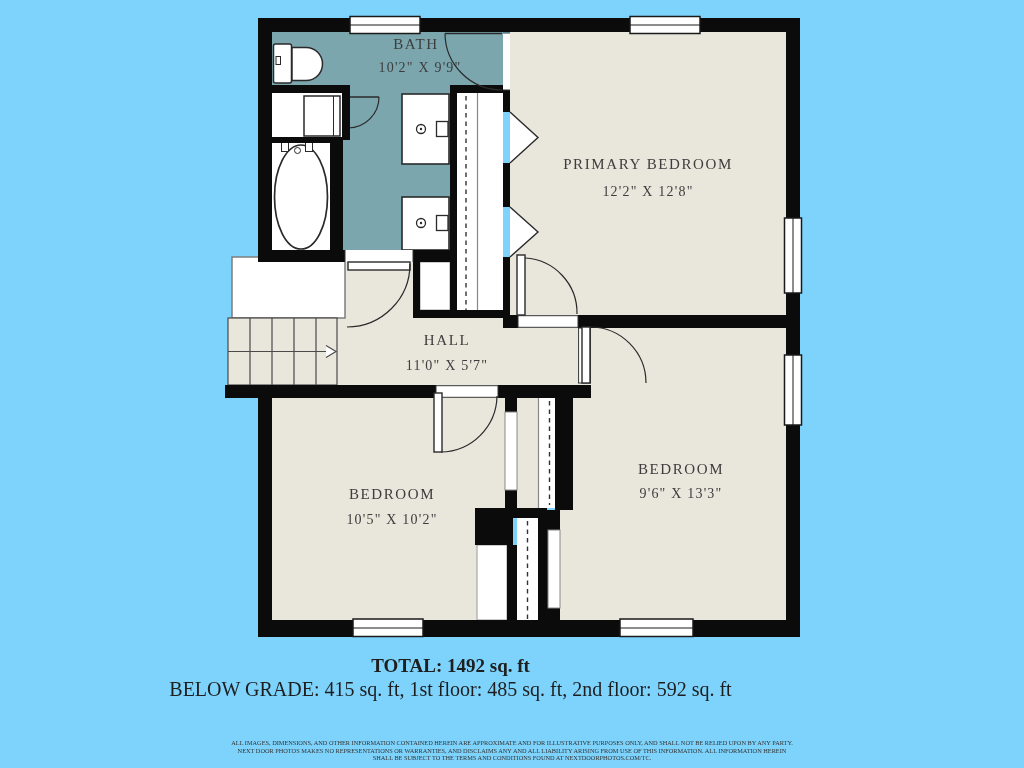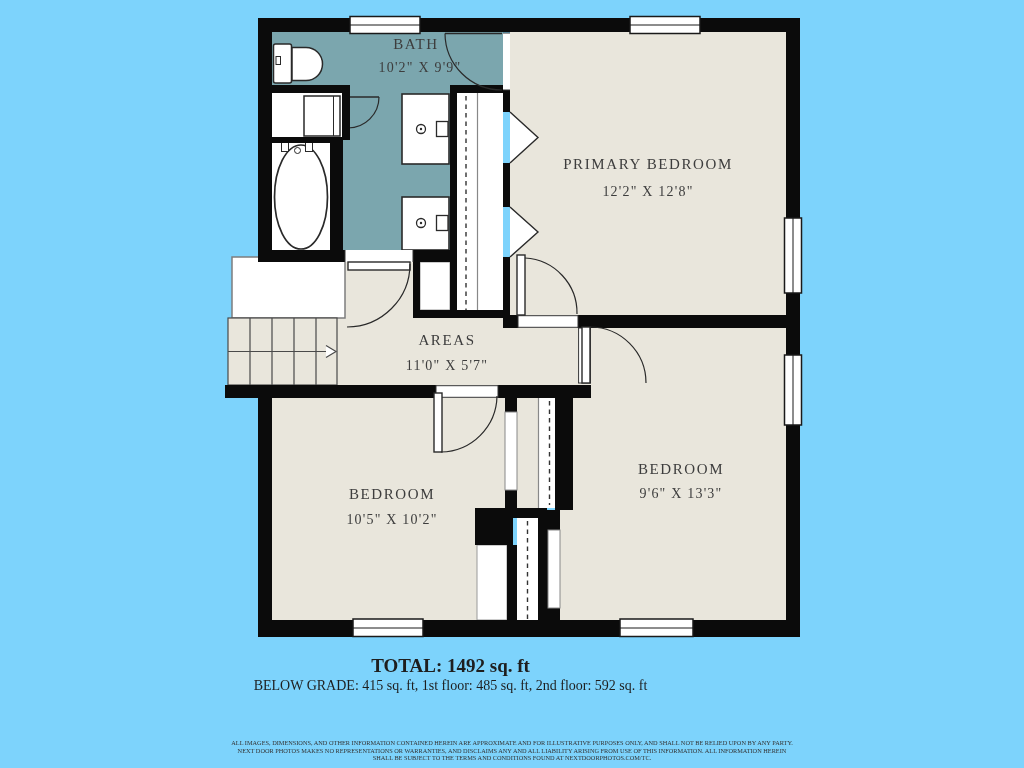--- a/index.html
+++ b/index.html
@@ -17,21 +17,21 @@
     position:absolute;transform:translate(-50%,-50%);
     color:#3d3d3d;font-size:15px;letter-spacing:1.6px;white-space:nowrap;
     font-weight:400;
   }
   .room-dims{
     position:absolute;transform:translate(-50%,-50%);
     color:#3d3d3d;font-size:14px;letter-spacing:1.2px;white-space:nowrap;
   }
   .summary{position:absolute;left:0;width:901px;text-align:center;color:#1e1e1e;white-space:nowrap;}
   .summary.total{font-weight:700;font-size:19px;}
-  .summary.line{font-size:14px;}
+  .summary.line{font-size:20px;}
   .disclaimer{position:absolute;left:0;width:1024px;text-align:center;color:#333;
     font-size:6.3px;line-height:7.6px;white-space:nowrap;}
 </style>
 </head>
 <body>
 
 <div id="page">
 
   <svg id="plan-svg" width="1024" height="768" viewBox="0 0 1024 768">
 
@@ -172,21 +172,21 @@
       <rect x="548" y="530" width="12" height="78" fill="#ffffff" stroke="#888888" stroke-width="1"></rect>
     </g>
   </svg>
 
   <div class="room-label" style="left:416px;top:44px">BATH</div>
   <div class="room-dims" style="left:420px;top:68px">10'2" X 9'9"</div>
 
   <div class="room-label" style="left:648px;top:164px">PRIMARY BEDROOM</div>
   <div class="room-dims" style="left:648px;top:192px">12'2" X 12'8"</div>
 
-  <div class="room-label" style="left:447px;top:340px">AREAS</div>
+  <div class="room-label" style="left:447px;top:340px">HALL</div>
   <div class="room-dims" style="left:447px;top:366px">11'0" X 5'7"</div>
 
   <div class="room-label" style="left:392px;top:494px">BEDROOM</div>
   <div class="room-dims" style="left:392px;top:520px">10'5" X 10'2"</div>
 
   <div class="room-label" style="left:681px;top:469px">BEDROOM</div>
   <div class="room-dims" style="left:681px;top:494px">9'6" X 13'3"</div>
 
   <div class="summary total" style="top:655px">TOTAL: 1492 sq. ft</div>
   <div class="summary line" style="top:678px">BELOW GRADE: 415 sq. ft, 1st floor: 485 sq. ft, 2nd floor: 592 sq. ft</div>

